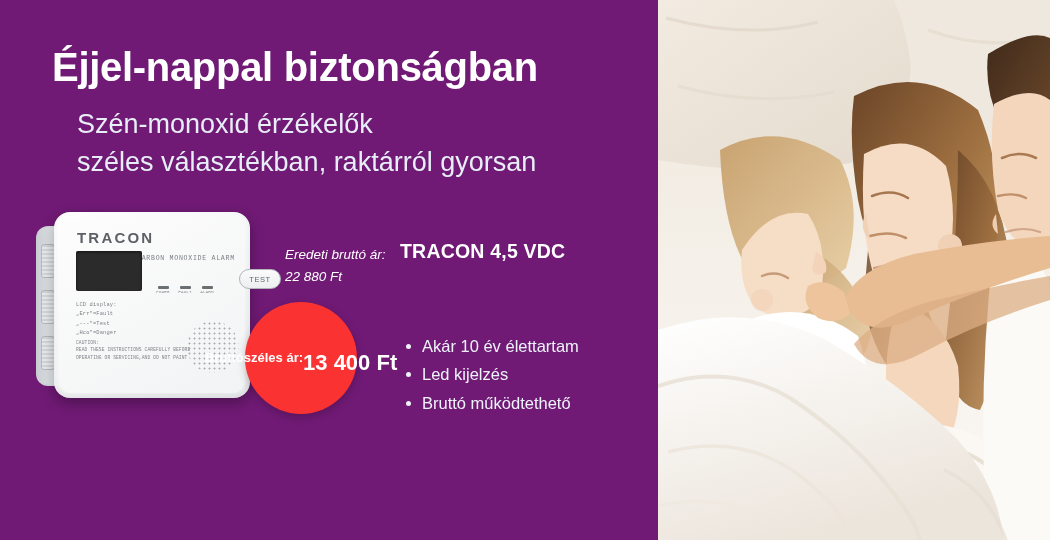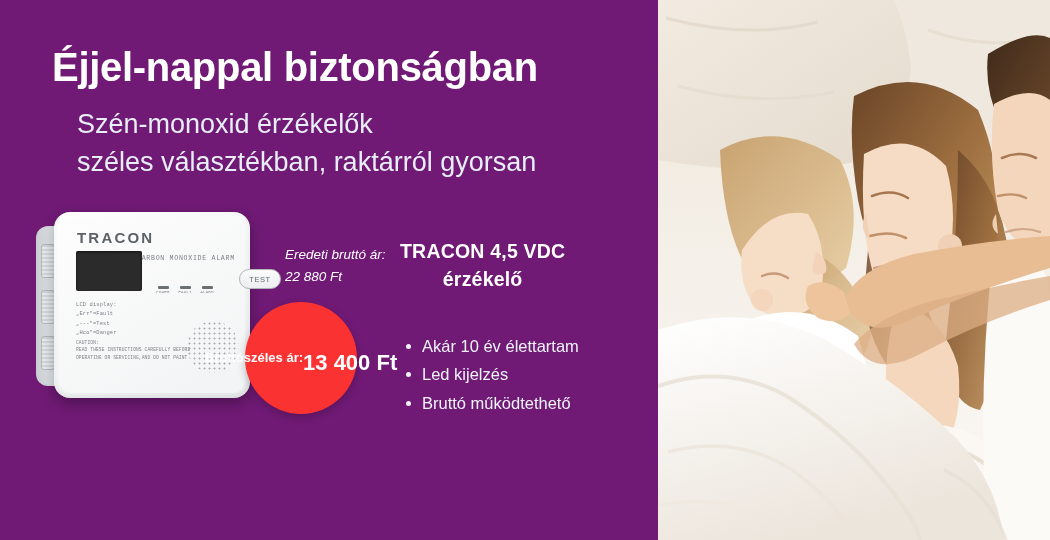--- a/index.html
+++ b/index.html
@@ -215,21 +215,20 @@
     </div>
 
     <div id="price-badge">
       <div class="badge-small">Bruttó</div>
       <div class="badge-small">széles ár:</div>
       <div id="badge-amount">13 400 Ft</div>
     </div>
 
     <div id="product-title">
       <span class="pt-line">TRACON 4,5 VDC</span>
-      <span class="pt-line">érzékelő</span>
     </div>
 
     <div id="features">
       <div class="feature">Akár 10 év élettartam</div>
       <div class="feature">Led kijelzés</div>
       <div class="feature">Bruttó működtethető</div>
     </div>
 
   </div>
 

